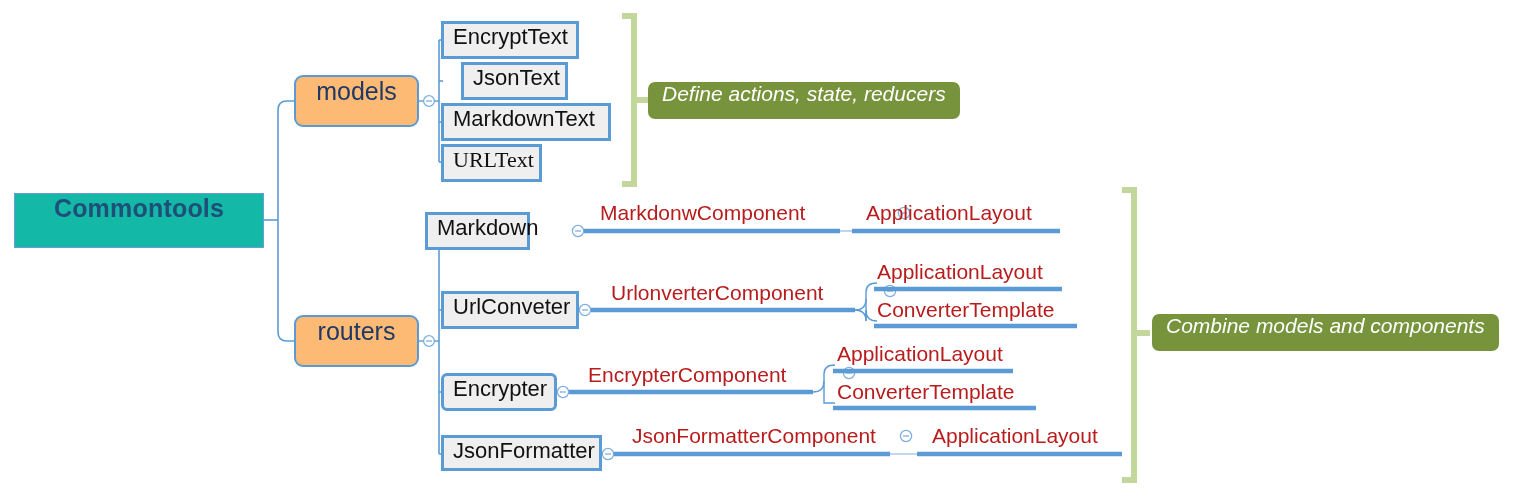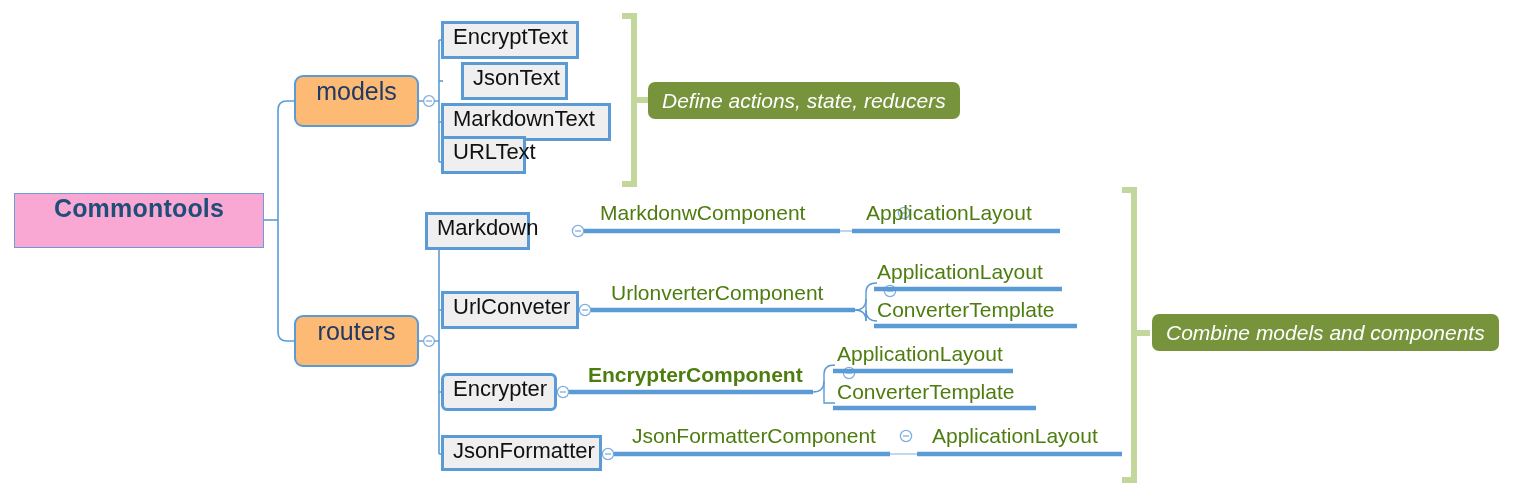--- a/index.html
+++ b/index.html
@@ -21,21 +21,21 @@
     height:494px;
   }
   .node{
     position:absolute;
     box-sizing:border-box;
     display:flex;
     white-space:nowrap;
   }
   
   .root-node{
-    background:#f9a8d4;
+    background:#14b8a6;
     border:1px solid #6E9BD1;
     color:#1F4E79;
     font-weight:bold;
     font-size:25px;
     justify-content:center;
     letter-spacing:.2px;
   }
   
   .l1-node{
     background:#fdba74;
@@ -51,33 +51,33 @@
     border:3px solid #5B9BD5;
     color:#111111;
     font-size:22px;
     padding-left:9px;
   }
   
   .leaf-label{
     position:absolute;
     white-space:nowrap;
     font-size:21px;
-    color:#4d7c0f;
+    color:#b91c1c;
     line-height:1;
   }
   
   .callout{
     position:absolute;
     background:#77933C;
     color:#FFFFFF;
     font-style:italic;
     font-size:21px;
     border-radius:7px;
     display:flex;
-    align-items:center;
+    align-items:flex-start;
     padding:0 14px;
     white-space:nowrap;
     box-sizing:border-box;
   }
 </style>
 </head>
 <body>
 
 <div id="canvas">
 
@@ -195,21 +195,21 @@
 
   <div class="node l2-node" style="left:441px; top:21px; width:138px; height:38px;">
     <span>EncryptText</span>
   </div>
   <div class="node l2-node" style="left:441px; top:62px; width:107px; height:38px;margin-left:20px;">
     <span>JsonText</span>
   </div>
   <div class="node l2-node" style="left:441px; top:103px; width:170px; height:38px;">
     <span>MarkdownText</span>
   </div>
-  <div class="node l2-node" style="left:441px; top:136px; width:85px; height:38px;">
+  <div class="node l2-node" style="left:441px; top:144px; width:101px; height:38px;font-family:Liberation Serif, serif;">
     <span>URLText</span>
   </div>
 
   <div class="node l2-node" style="left:425px; top:212px; width:105px; height:38px;">
     <span>Markdown</span>
   </div>
   <div class="node l2-node" style="left:441px; top:291px; width:138px; height:38px;">
     <span>UrlConveter</span>
   </div>
   <div class="node l2-node" style="left:441px; top:373px; width:116px; height:38px;border-radius:6px;">
@@ -219,21 +219,21 @@
     <span>JsonFormatter</span>
   </div>
 
   <div class="leaf-label" style="left:600px; top:202px;">MarkdonwComponent</div>
   <div class="leaf-label" style="left:866px; top:202px;">ApplicationLayout</div>
 
   <div class="leaf-label" style="left:611px; top:282px;">UrlonverterComponent</div>
   <div class="leaf-label" style="left:877px; top:261px;">ApplicationLayout</div>
   <div class="leaf-label" style="left:877px; top:299px;">ConverterTemplate</div>
 
-  <div class="leaf-label" style="left:588px; top:364px;font-weight:bold;">EncrypterComponent</div>
+  <div class="leaf-label" style="left:588px; top:364px;">EncrypterComponent</div>
   <div class="leaf-label" style="left:837px; top:343px;">ApplicationLayout</div>
   <div class="leaf-label" style="left:837px; top:381px;">ConverterTemplate</div>
 
   <div class="leaf-label" style="left:632px; top:425px;">JsonFormatterComponent</div>
   <div class="leaf-label" style="left:932px; top:425px;">ApplicationLayout</div>
 
   <div class="callout" style="left:648px; top:82px; height:37px;">
     <span>Define actions, state, reducers</span>
   </div>
   <div class="callout" style="left:1152px; top:314px; height:37px;">

